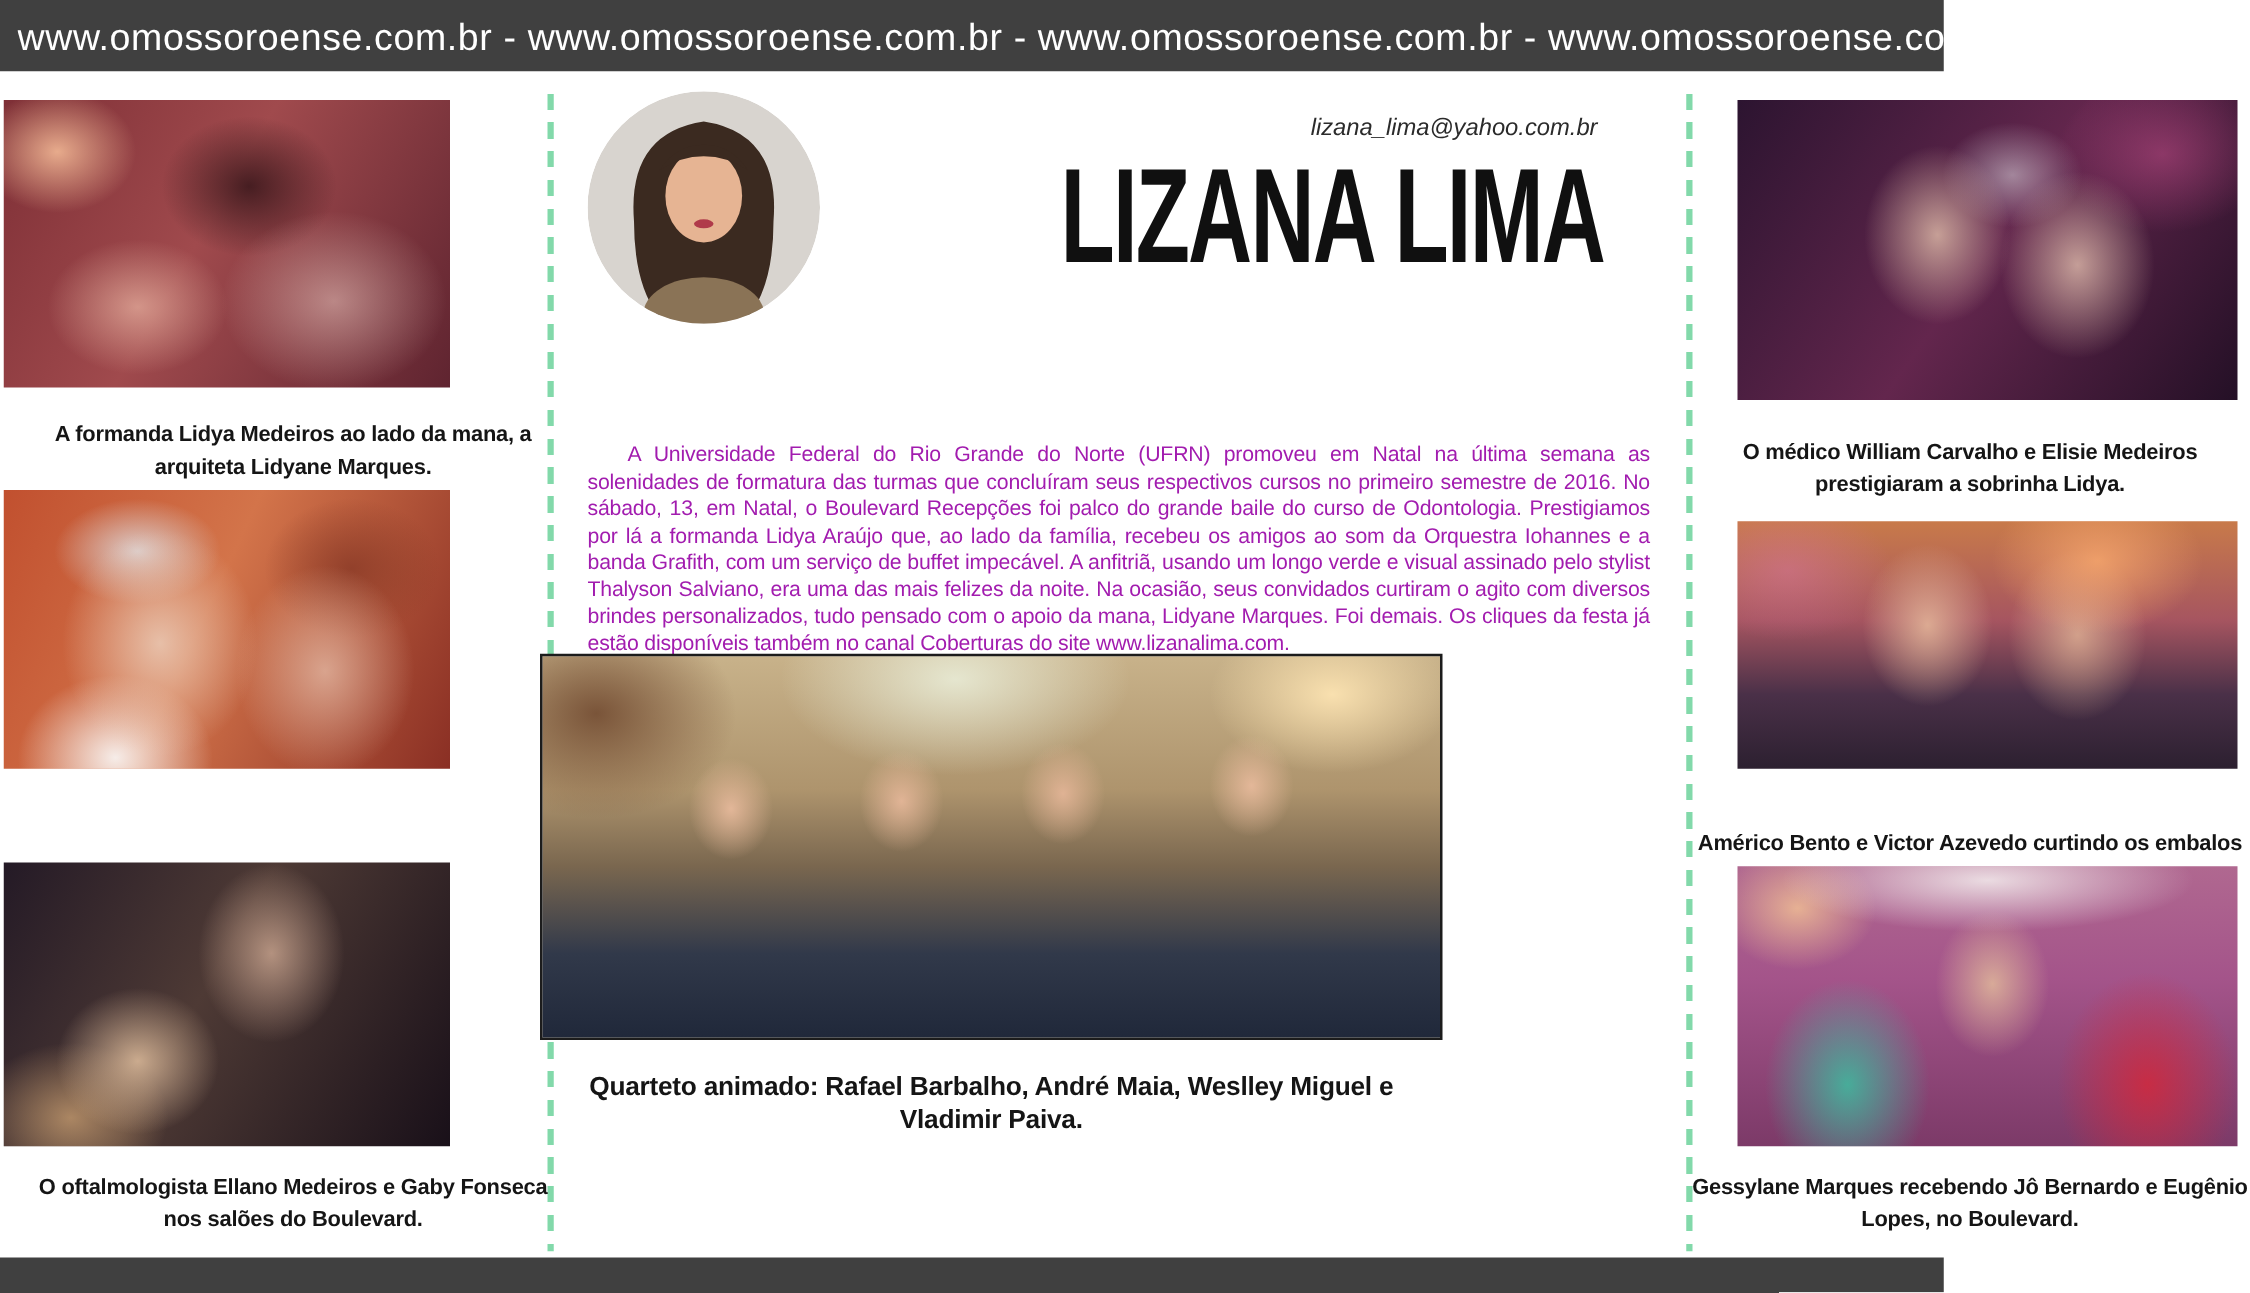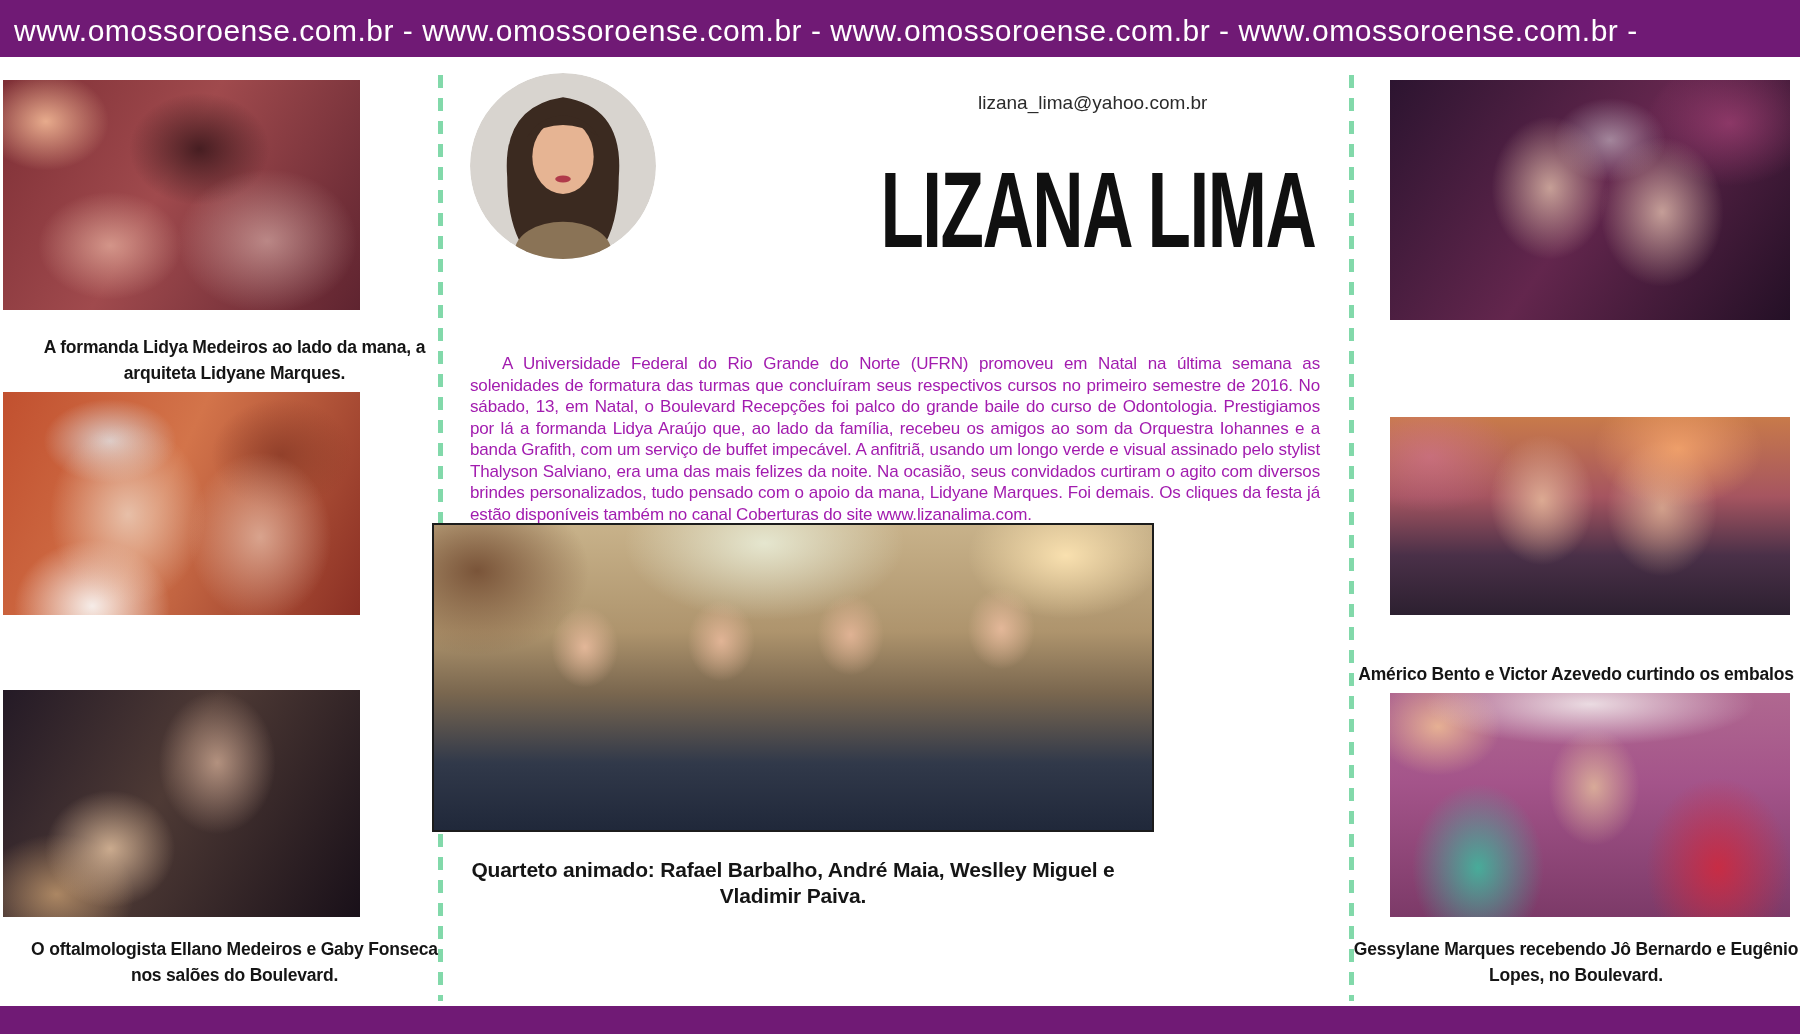--- a/index.html
+++ b/index.html
@@ -1,20 +1,20 @@
 <!DOCTYPE html>
 <html><head>
 <meta charset="utf-8">
 <style>
   html,body{margin:0;padding:0;background:#ffffff;}
   #page{position:relative;width:1800px;height:1034px;background:#ffffff;overflow:hidden;
         font-family:"Liberation Sans",sans-serif;}
 
   
-  .banner{position:absolute;left:0;width:1800px;background:#701a75;}
+  .banner{position:absolute;left:0;width:1555px;background:#404040;}
   .banner.top{top:0;height:57px;}
   .banner.bottom{top:1006px;height:28px;}
   .banner-text{position:absolute;left:14px;top:14px;width:1786px;white-space:nowrap;overflow:hidden;
         color:#ffffff;font-size:30px;letter-spacing:.5px;}
 
   
   .vsep{position:absolute;top:75px;height:926px;width:5px;
         background:repeating-linear-gradient(to bottom,#82d9aa 0 13px,transparent 13px 23px);}
   .vsep.left{left:438px;}
   .vsep.right{left:1349px;}
@@ -77,23 +77,23 @@
   .caption{position:absolute;color:#151515;font-weight:700;font-size:17.5px;line-height:26px;
            letter-spacing:-.2px;text-align:center;}
   .cap-l{left:0;width:441px;padding-left:14px;}
   .cap-r{left:1352px;width:448px;}
   .cap-c{left:432px;width:722px;top:836px;font-size:21px;}
   .cap-l1{top:316px;}  .cap-l2{top:620px;}  .cap-l3{top:918px;}
   .cap-r1{top:330px;}  .cap-r2{top:643px;}  .cap-r3{top:918px;}
 
   
   .avatar{position:absolute;left:470px;top:73px;width:186px;height:186px;border-radius:50%;overflow:hidden;}
-  .email{position:absolute;left:978px;top:92px;width:300px;text-align:left;color:#2b2b2b;font-size:19px;}
-  .title-box{position:absolute;left:848px;top:116px;width:500px;height:116px;
-             display:flex;align-items:center;justify-content:center;margin-top:36px;}
+  .email{position:absolute;left:978px;top:92px;width:300px;text-align:right;color:#2b2b2b;font-size:19px;font-style:italic;}
+  .title-box{position:absolute;left:816px;top:116px;width:500px;height:116px;
+             display:flex;align-items:center;justify-content:center;}
   .title-box span{display:inline-block;white-space:nowrap;font-weight:700;font-size:96px;color:#101010;
              letter-spacing:-2px;transform:scale(.74,1.12);}
 
   
   .heading{position:absolute;left:470px;top:304px;width:850px;text-align:center;
            font-weight:800;font-size:25px;letter-spacing:-.4px;color:#0e0e0e;}
   .bodytext{position:absolute;left:470px;top:336px;width:850px;color:#a21caf;
             font-size:17px;line-height:21.5px;text-align:justify;text-indent:32px;letter-spacing:-.15px;}
 </style>
 </head>
@@ -130,20 +130,21 @@
   <div class="title-box">
     <span>LIZANA LIMA</span>
   </div>
 
   <p class="bodytext">A Universidade Federal do Rio Grande do Norte (UFRN) promoveu em Natal na última semana as solenidades de formatura das turmas que concluíram seus respectivos cursos no primeiro semestre de 2016. No sábado, 13, em Natal, o Boulevard Recepções foi palco do grande baile do curso de Odontologia. Prestigiamos por lá a formanda Lidya Araújo que, ao lado da família, recebeu os amigos ao som da Orquestra Iohannes e a banda Grafith, com um serviço de buffet impecável. A anfitriã, usando um longo verde e visual assinado pelo stylist Thalyson Salviano, era uma das mais felizes da noite. Na ocasião, seus convidados curtiram o agito com diversos brindes personalizados, tudo pensado com o apoio da mana, Lidyane Marques. Foi demais. Os cliques da festa já estão disponíveis também no canal Coberturas do site www.lizanalima.com.</p>
 
   <div class="photo ph-center"></div>
   <p class="caption cap-c">Quarteto animado: Rafael Barbalho, André Maia, Weslley Miguel e Vladimir Paiva.</p>
 
   <div class="photo ph-r ph-r1"></div>
+  <p class="caption cap-r cap-r1">O médico William Carvalho e Elisie Medeiros prestigiaram a sobrinha Lidya.</p>
 
   <div class="photo ph-r ph-r2"></div>
   <p class="caption cap-r cap-r2">Américo Bento e Victor Azevedo curtindo os embalos do baile de Odontologia.</p>
 
   <div class="photo ph-r ph-r3"></div>
   <p class="caption cap-r cap-r3">Gessylane Marques recebendo Jô Bernardo e Eugênio Lopes, no Boulevard.</p>
 
   <div class="banner bottom"></div>
 
 </div>

